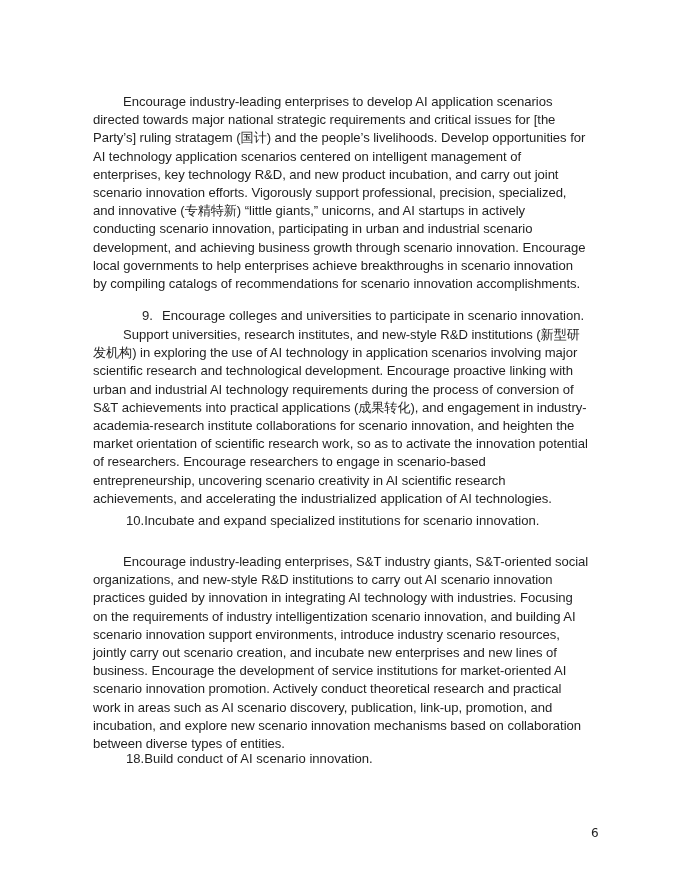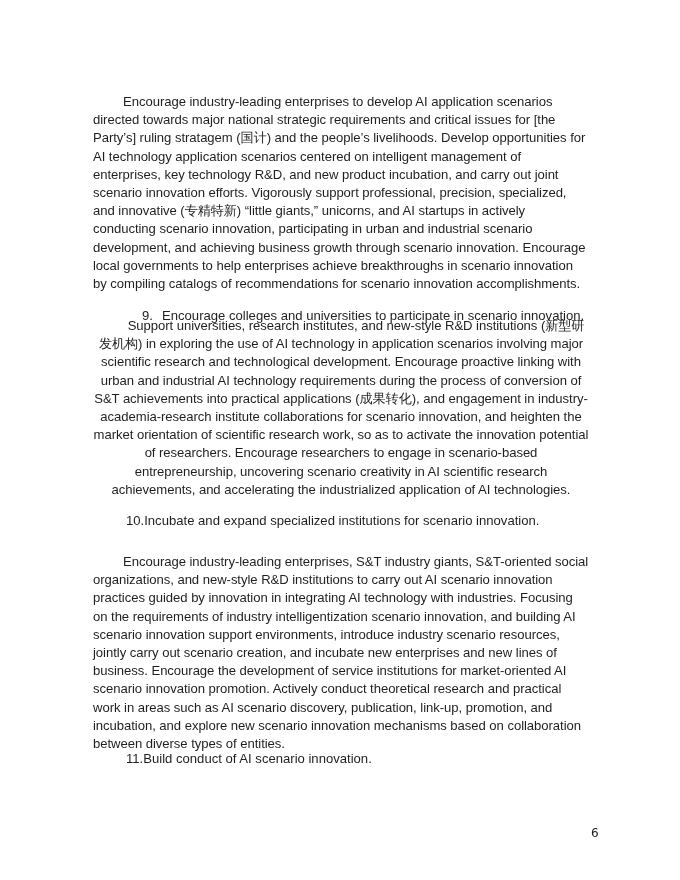--- a/index.html
+++ b/index.html
@@ -4,21 +4,21 @@
 <style>
   html, body { margin: 0; padding: 0; background: #ffffff; }
   body { width: 680px; height: 880px; position: relative; overflow: hidden;
          font-family: "Liberation Sans", "DejaVu Sans", sans-serif; color: #1f1f1f; }
   .page { position: absolute; left: 80px; top: 80px; width: 522px; }
   .para { margin: 13px; font-size: 13.1px; line-height: 18.2px; text-indent: 30px; letter-spacing: -0.05px; }
   .item { font-size: 13.1px; line-height: 18.2px; margin: 9px 0 9px 46px; }
   .item .num { display: inline-block; }
   #p1 { position: absolute; top: 0; }
   #i9 { position: absolute; top: 211px; left: 46px; margin: 16px; }
-  #p2 { position: absolute; top: 224px; text-align: center; }
+  #p2 { position: absolute; top: 233px; }
   #i10 { position: absolute; top: 432px; left: 46px; margin: 0; }
   #p3 { position: absolute; top: 460px; }
   #i11 { position: absolute; top: 670px; left: 46px; margin: 0; }
   .pagenum { position: absolute; left: 591px; top: 826px; font-size: 12px; font-family: "DejaVu Sans", sans-serif; color: #222; }
 </style>
 </head>
 <body>
 
 <div class="page">
   <p id="p1" class="para">Encourage industry-leading enterprises to develop AI application scenarios directed towards major national strategic requirements and critical issues for [the Party’s] ruling stratagem (国计) and the people’s livelihoods. Develop opportunities for AI technology application scenarios centered on intelligent management of enterprises, key technology R&amp;D, and new product incubation, and carry out joint scenario innovation efforts. Vigorously support professional, precision, specialized, and innovative (专精特新) “little giants,” unicorns, and AI startups in actively conducting scenario innovation, participating in urban and industrial scenario development, and achieving business growth through scenario innovation. Encourage local governments to help enterprises achieve breakthroughs in scenario innovation by compiling catalogs of recommendations for scenario innovation accomplishments.</p>
@@ -29,17 +29,17 @@
 
   <p id="p2" class="para">Support universities, research institutes, and new-style R&amp;D institutions (新型研发机构) in exploring the use of AI technology in application scenarios involving major scientific research and technological development. Encourage proactive linking with urban and industrial AI technology requirements during the process of conversion of S&amp;T achievements into practical applications (成果转化), and engagement in industry-academia-research institute collaborations for scenario innovation, and heighten the market orientation of scientific research work, so as to activate the innovation potential of researchers. Encourage researchers to engage in scenario-based entrepreneurship, uncovering scenario creativity in AI scientific research achievements, and accelerating the industrialized application of AI technologies.</p>
 
   <div id="i10" class="item">
     <span class="num">10.</span><span>Incubate and expand specialized institutions for scenario innovation.</span>
   </div>
 
   <p id="p3" class="para">Encourage industry-leading enterprises, S&amp;T industry giants, S&amp;T-oriented social organizations, and new-style R&amp;D institutions to carry out AI scenario innovation practices guided by innovation in integrating AI technology with industries. Focusing on the requirements of industry intelligentization scenario innovation, and building AI scenario innovation support environments, introduce industry scenario resources, jointly carry out scenario creation, and incubate new enterprises and new lines of business. Encourage the development of service institutions for market-oriented AI scenario innovation promotion. Actively conduct theoretical research and practical work in areas such as AI scenario discovery, publication, link-up, promotion, and incubation, and explore new scenario innovation mechanisms based on collaboration between diverse types of entities.</p>
 
   <div id="i11" class="item">
-    <span class="num">11.</span><span>Build conduct of AI scenario innovation.</span>
+    <span class="num">18.</span><span>Build conduct of AI scenario innovation.</span>
   </div>
 </div>
 
 <div class="pagenum">6</div>
 
 </body></html>

